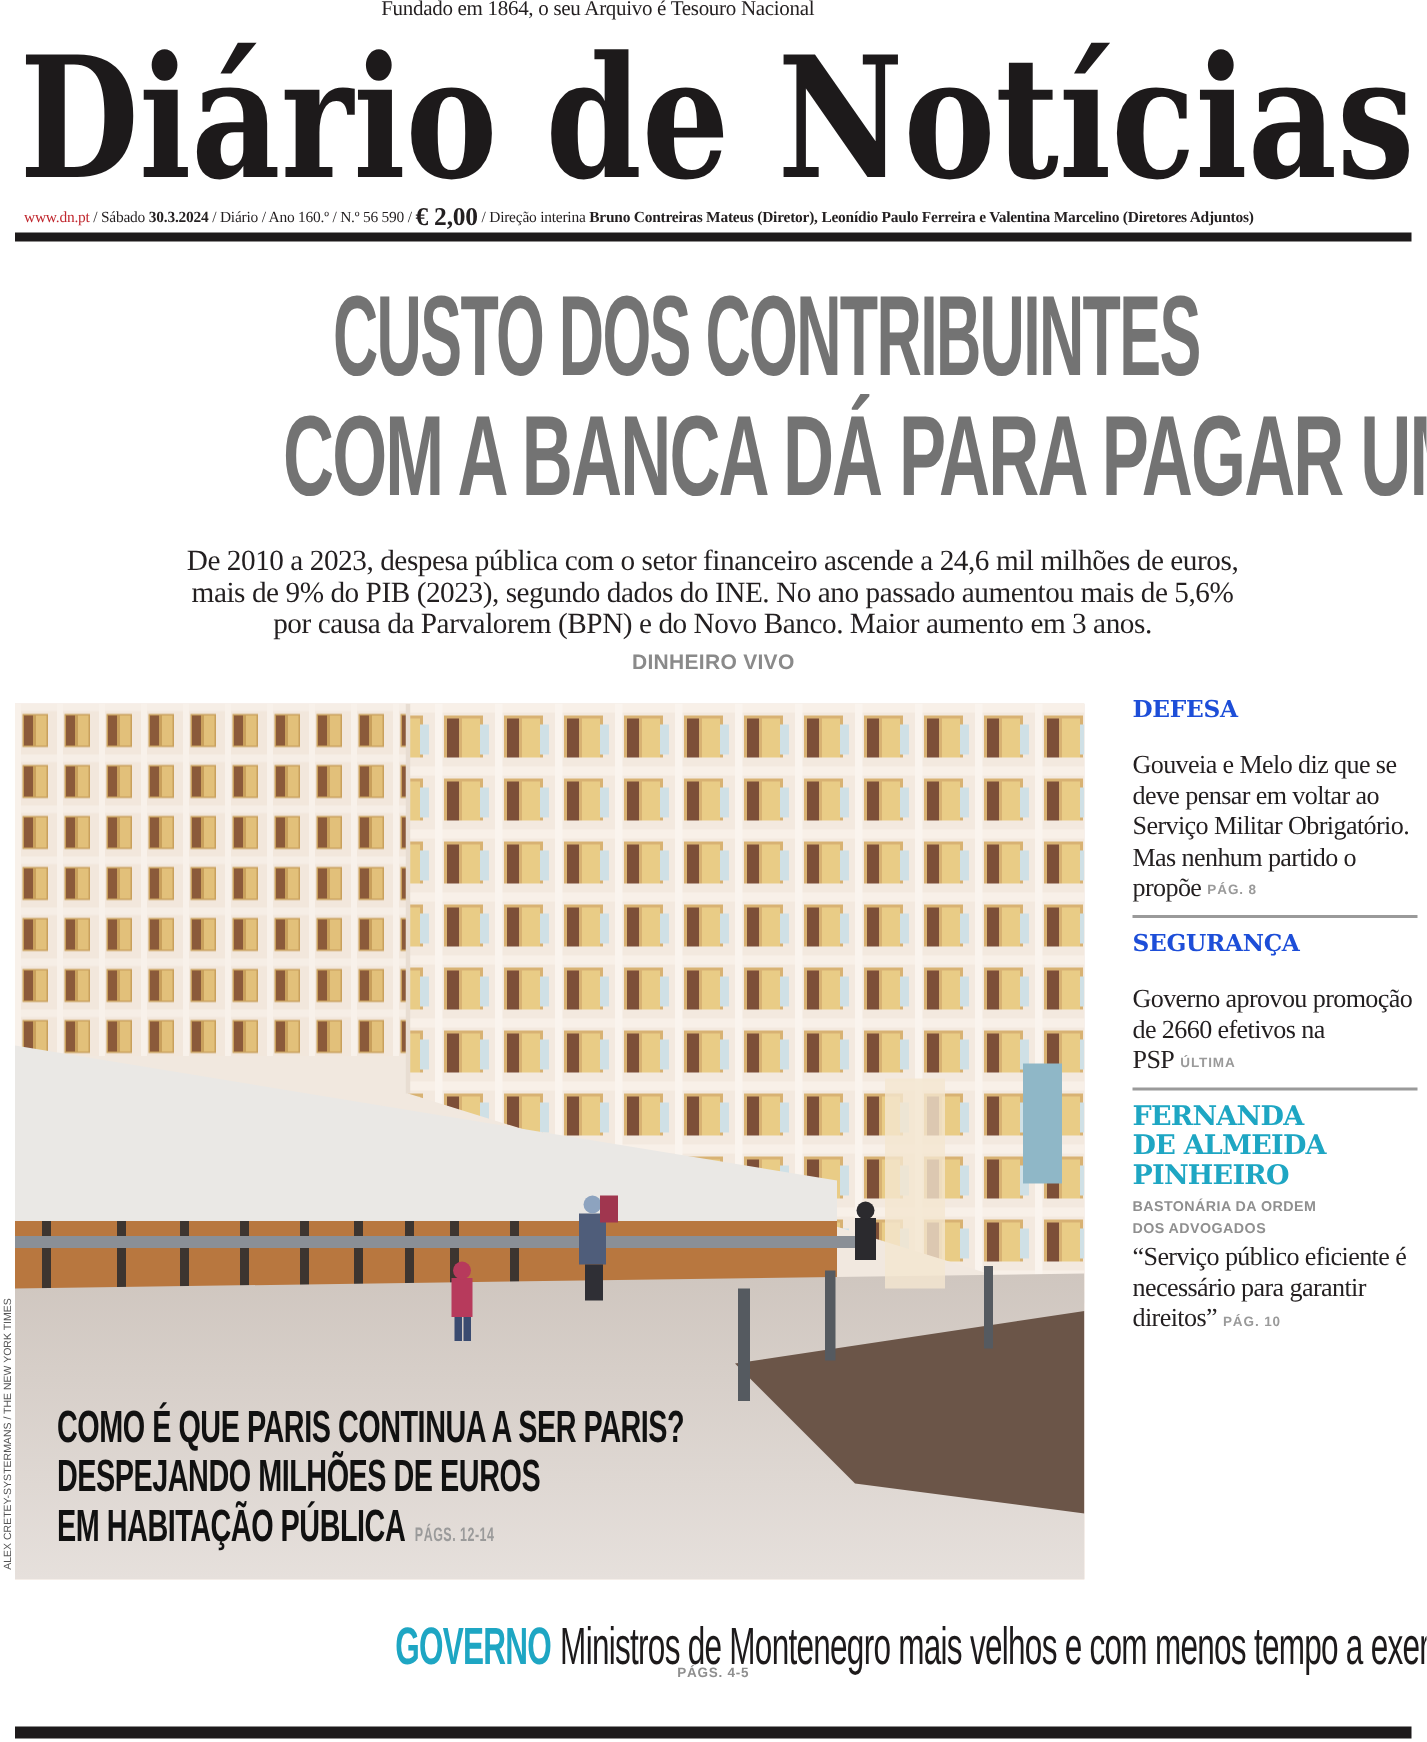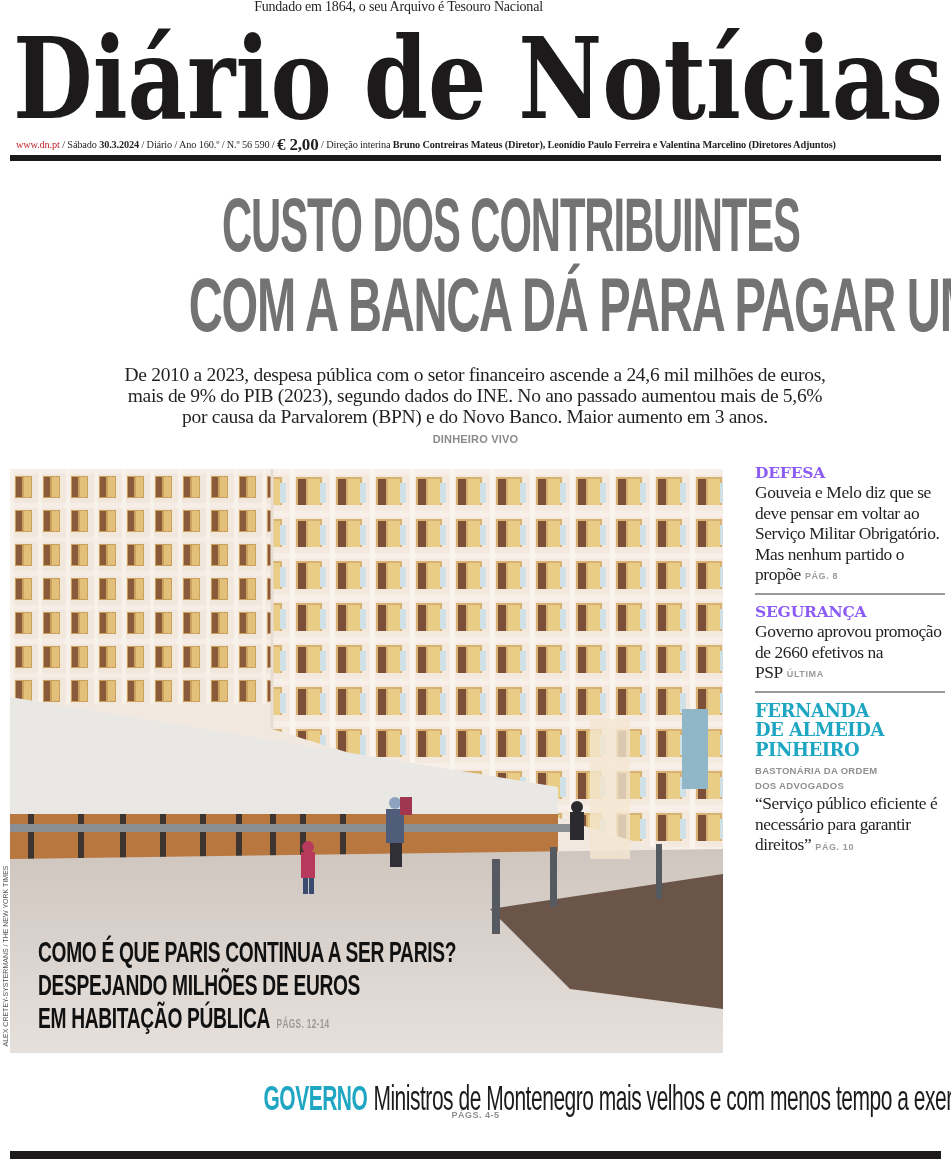--- a/index.html
+++ b/index.html
@@ -44,21 +44,21 @@
   .headline .l1 { transform: scaleX(0.55); }
 
   .lede {
     position: absolute; left: 70px; top: 364px; width: 810px; text-align: center;
     font-family: "Liberation Serif", serif; font-size: 19.5px; line-height: 21px;
     color: #231f20; letter-spacing: -0.3px;
   }
   .lede span { display: block; white-space: nowrap; }
   .source {
     position: absolute; left: 0; top: 433px; width: 951px; text-align: center;
-    font-family: "Liberation Sans", sans-serif; font-weight: bold; font-size: 11px;
+    font-family: "Liberation Sans", sans-serif; font-weight: bold; font-size: 14px;
     color: #8a8a8a; letter-spacing: 0.2px;
   }
 
   
   .photo {
     position: absolute; left: 10px; top: 469px; width: 713px; height: 584px; overflow: hidden;
     background: #efe6dc;
   }
   .photo svg { position: absolute; left: 0; top: 0; }
   .photo-credit {
@@ -77,25 +77,26 @@
   }
   .photo-title .pg {
     font-size: 13px; color: #9a9a9a; letter-spacing: 0.5px; margin-left: 10px;
   }
 
   
   .sidebar { position: absolute; left: 755px; top: 464px; width: 190px; }
   .story { border-bottom: 2px solid #9a9a9a; padding-bottom: 6px; margin-bottom: 8px; }
   .story .kicker {
     font-family: "DejaVu Serif", serif; font-weight: bold; font-size: 15.5px; line-height: 18px;
-    color: #8b5cf6; letter-spacing: -0.2px;
+    color: #1d4ed8; letter-spacing: -0.2px;
   }
   .story .body {
     font-family: "Liberation Serif", serif; font-size: 17.4px; line-height: 20.6px; color: #231f20;
     letter-spacing: -0.4px;
+    margin-top: 17px;
   }
   .story .pg {
     font-family: "Liberation Sans", sans-serif; font-weight: bold; font-size: 9px;
     color: #9a9a9a; letter-spacing: 0.6px; margin-left: 4px; vertical-align: 1px;
   }
   .feature .name {
     font-family: "DejaVu Serif", serif; font-weight: bold; font-size: 18px; line-height: 19.5px;
     color: #1ea6c3; letter-spacing: -0.5px;
   }
   .feature .role {

